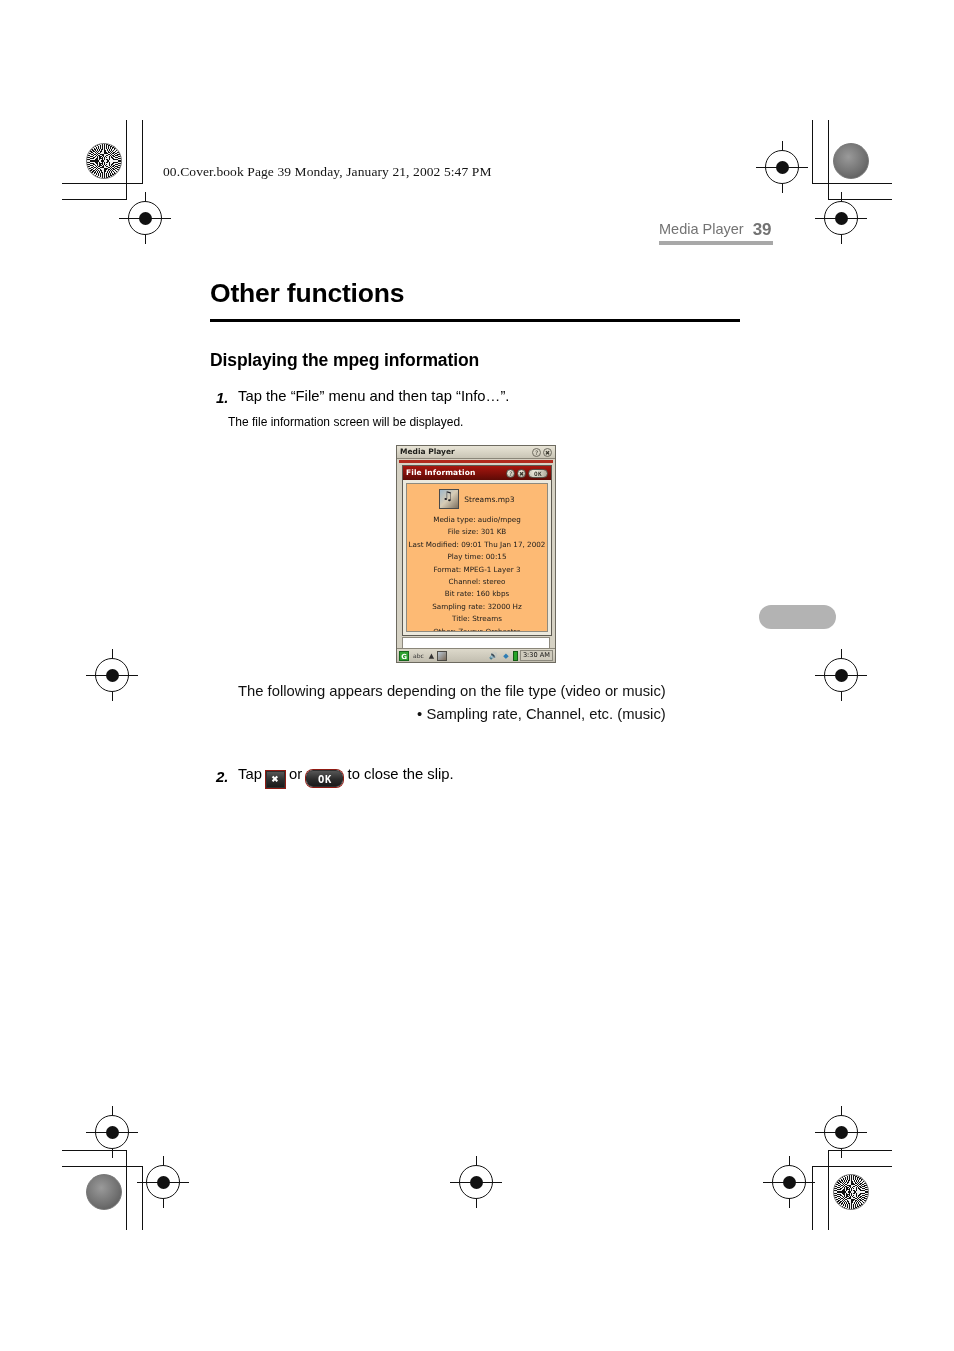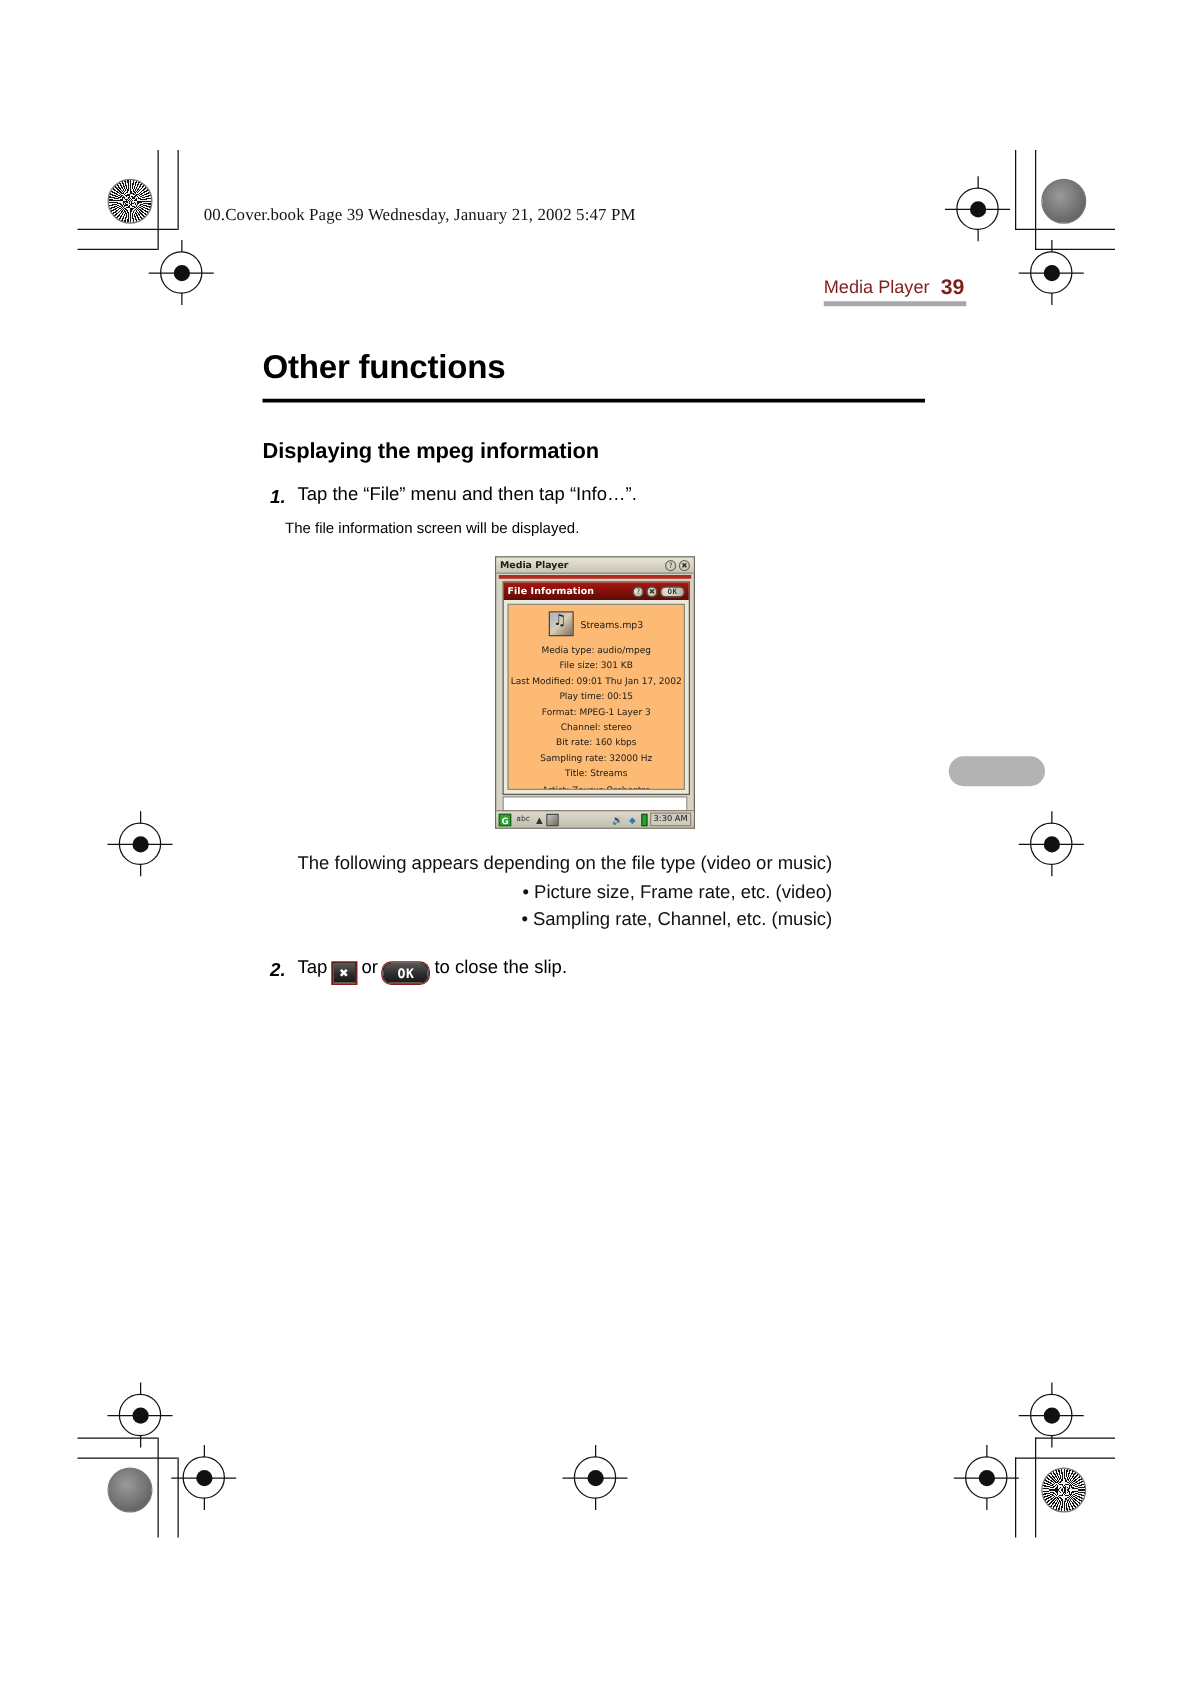--- a/index.html
+++ b/index.html
@@ -68,21 +68,21 @@
     letter-spacing: 0.1px;
     white-space: nowrap;
     color: #141414;
   }
 
   .runhead {
     position: absolute;
     left: 659px;
     top: 220px;
     font-size: 14.5px;
-    color: #7f1d1d;
+    color: #737373;
     white-space: nowrap;
   }
   .runhead .pageno {
     font-weight: bold;
     font-size: 17px;
     margin-left: 9px;
     vertical-align: -1px;
   }
   .runhead-rule {
     position: absolute;
@@ -425,21 +425,21 @@
 <div class="crop-line" style="left:828px;top:199px;width:64px;height:1px;"></div>
 <div class="crop-line" style="left:142px;top:1166px;width:1px;height:64px;"></div>
 <div class="crop-line" style="left:126px;top:1150px;width:1px;height:80px;"></div>
 <div class="crop-line" style="left:62px;top:1166px;width:80px;height:1px;"></div>
 <div class="crop-line" style="left:62px;top:1150px;width:64px;height:1px;"></div>
 <div class="crop-line" style="left:812px;top:1166px;width:1px;height:64px;"></div>
 <div class="crop-line" style="left:828px;top:1150px;width:1px;height:80px;"></div>
 <div class="crop-line" style="left:812px;top:1166px;width:80px;height:1px;"></div>
 <div class="crop-line" style="left:828px;top:1150px;width:64px;height:1px;"></div>
 
-<div class="filestamp">00.Cover.book  Page 39  Wednesday, January 21, 2002  5:47 PM</div>
+<div class="filestamp">00.Cover.book  Page 39  Monday, January 21, 2002  5:47 PM</div>
 
 <div class="runhead">
   <span>Media Player</span><span class="pageno">39</span>
 </div>
 <div class="runhead-rule"></div>
 
 <h1 class="chapter">Other functions</h1>
 <div class="chapter-rule"></div>
 <h2 class="section">Displaying the mpeg information</h2>
 
@@ -471,42 +471,41 @@
       </div>
       <div class="info-line">Media type: audio/mpeg</div>
       <div class="info-line">File size: 301 KB</div>
       <div class="info-line">Last Modified: 09:01 Thu Jan 17, 2002</div>
       <div class="info-line">Play time: 00:15</div>
       <div class="info-line">Format: MPEG-1 Layer 3</div>
       <div class="info-line">Channel: stereo</div>
       <div class="info-line">Bit rate: 160 kbps</div>
       <div class="info-line">Sampling rate: 32000 Hz</div>
       <div class="info-line">Title: Streams</div>
-      <div class="info-line">Artist: Zaurus Orchestra</div>
+      <div class="info-line">Other: Zaurus Orchestra</div>
     </div>
   </div>
 
   <div class="pda-white-strip"></div>
 
   <div class="pda-taskbar">
     <span class="tsk home">G</span>
     <span class="tsk abc">abc</span>
     <span class="tsk up">▲</span>
     <span class="tsk app"></span>
     <span class="tsk-spacer"></span>
     <span class="tsk spk">🔊</span>
     <span class="tsk net">◆</span>
     <span class="tsk bat"></span>
     <span class="tsk-clock">3:30 AM</span>
   </div>
 </div>
 
 <div class="note-block">
   <div>The following appears depending on the file type (video or music)</div>
-  <div>• Picture size, Frame rate, etc. (video)</div>
   <div>• Sampling rate, Channel, etc. (music)</div>
 </div>
 
 <div class="step-num" style="left:216px;top:768px;">2.</div>
 <div class="step-body" style="left:238px;top:766px;font-size:14.8px;white-space:nowrap;">
   <span>Tap</span>
   <span class="inline-btn close">✖</span>
   <span>or</span>
   <span class="inline-btn ok">OK</span>
   <span>to close the slip.</span>

